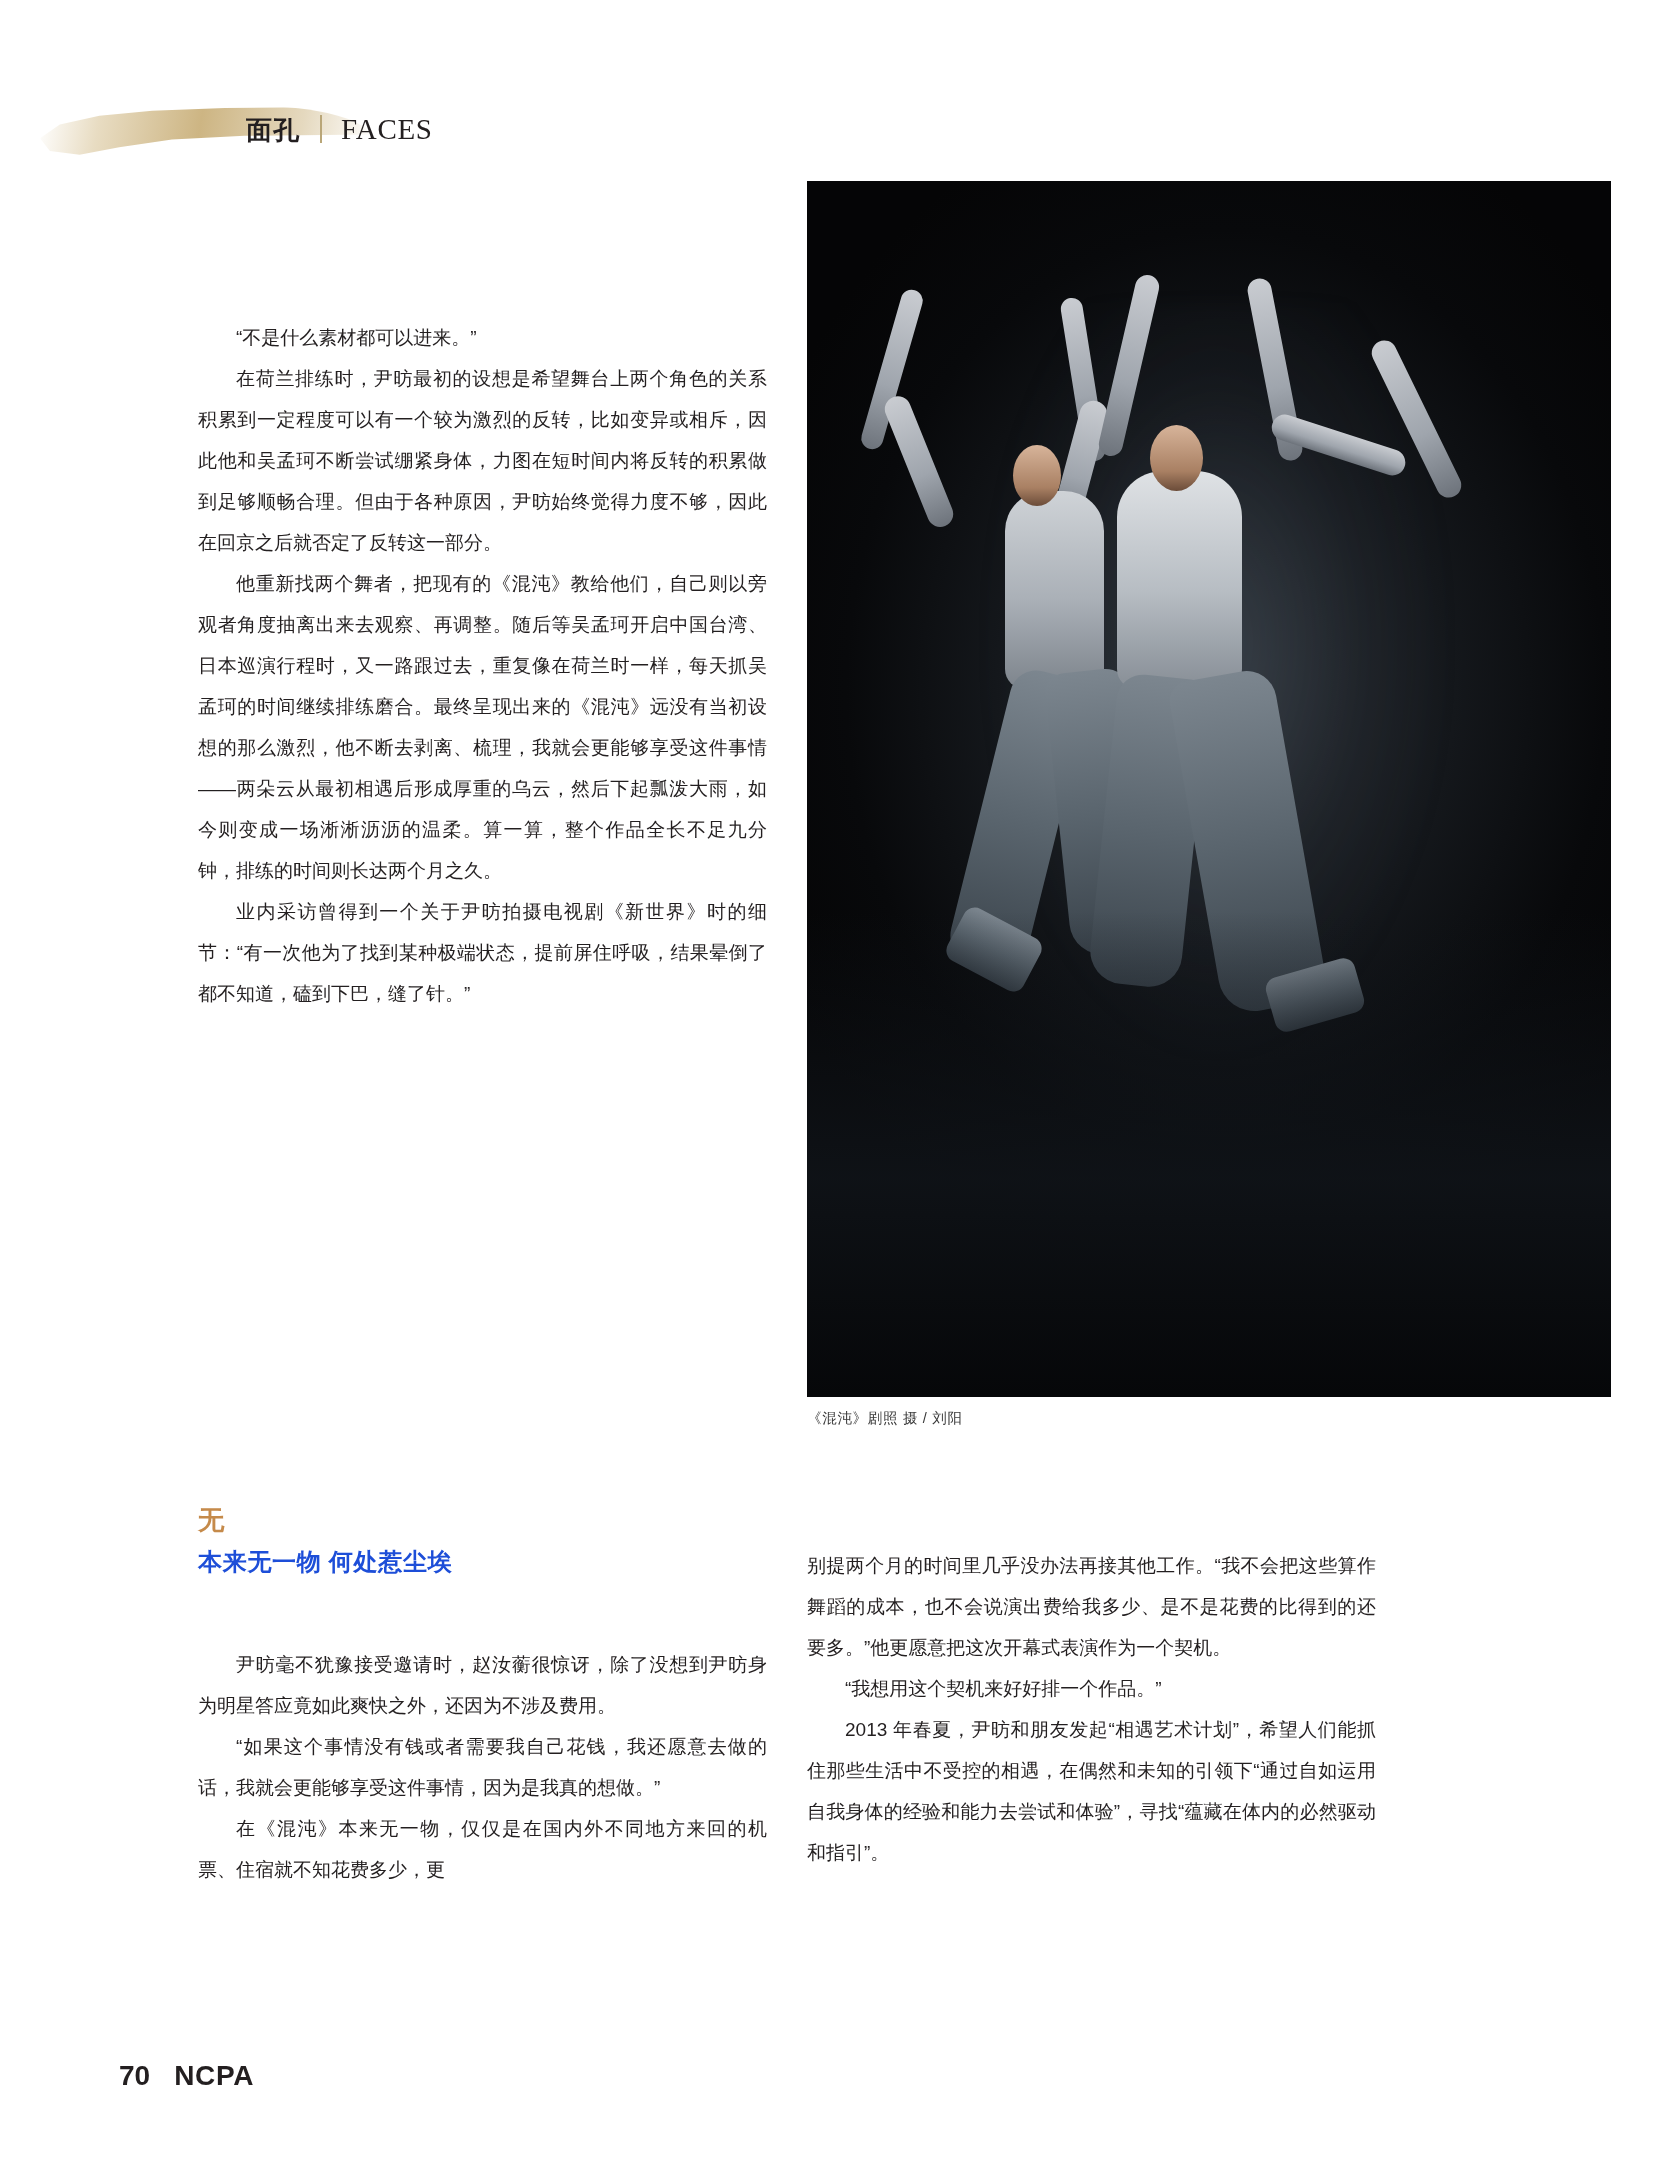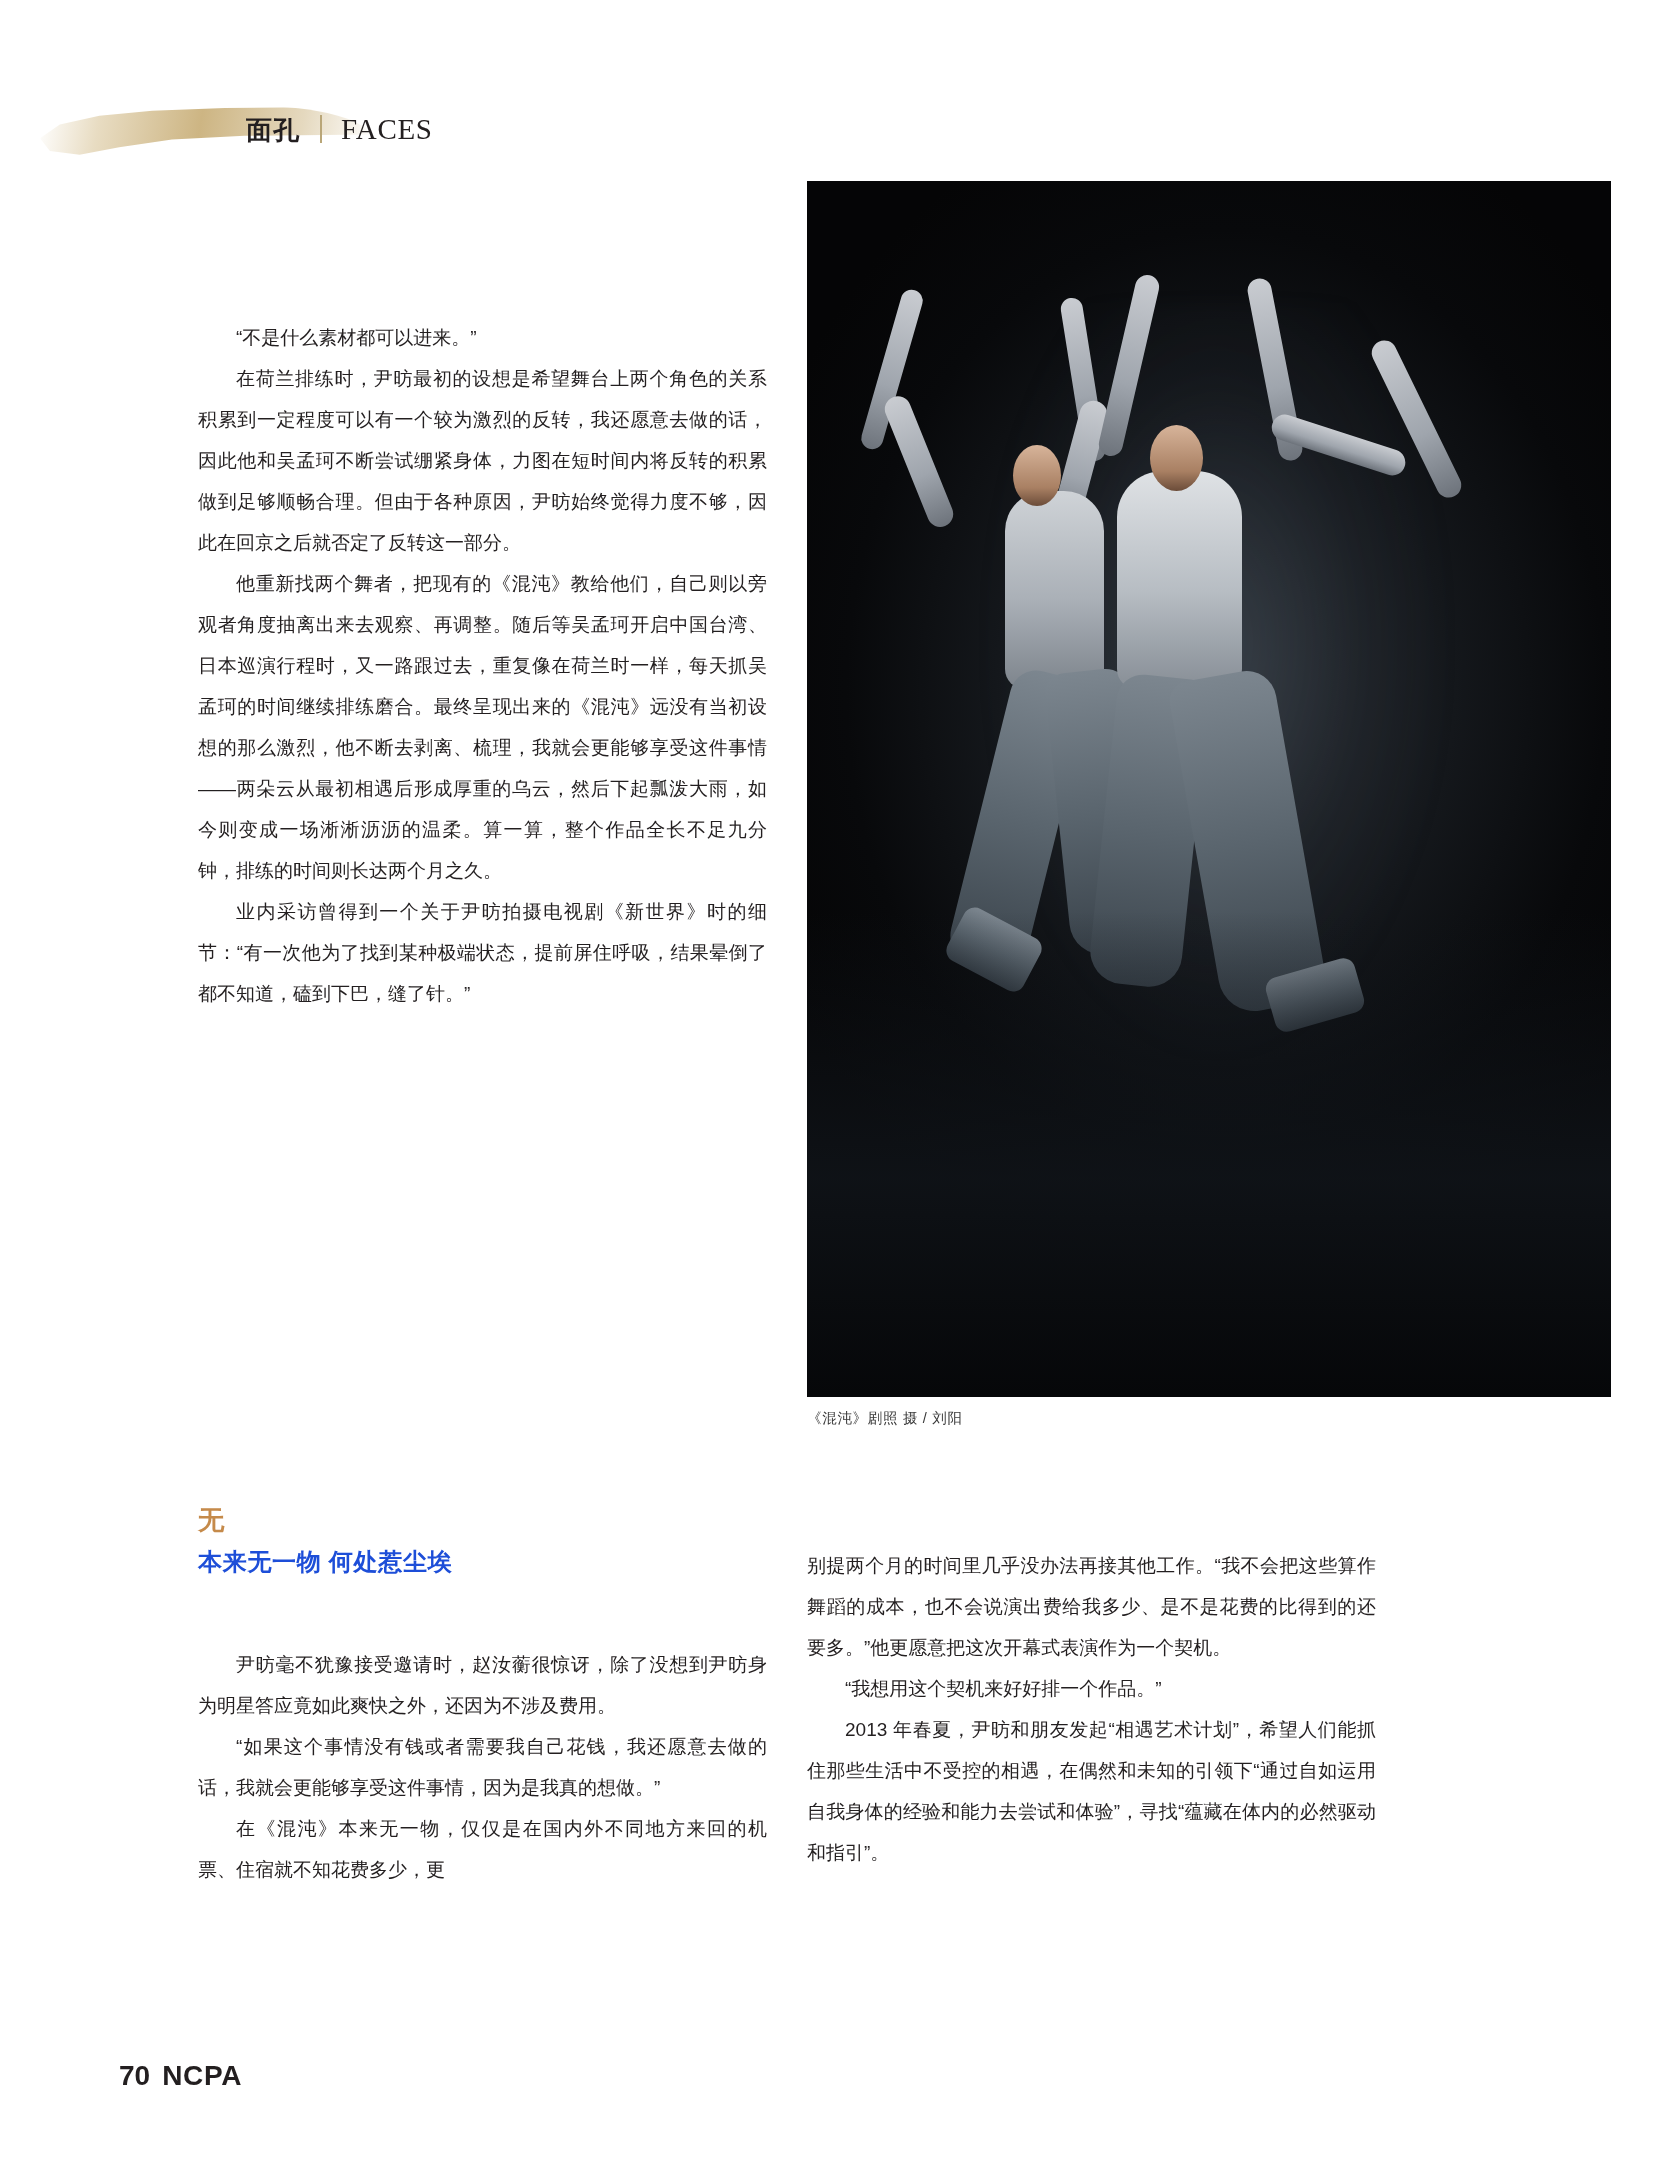--- a/index.html
+++ b/index.html
@@ -184,21 +184,21 @@
     margin-top: 2.6px;
   }
 
   
   .footer {
     position: absolute;
     left: 119px;
     top: 2060px;
     display: flex;
     align-items: baseline;
-    gap: 12px;
+    gap: 24px;
   }
   .footer .pagenum {
     font-family: "Liberation Sans", sans-serif;
     font-size: 28px;
     font-weight: bold;
     color: #231f20;
   }
   .footer .brand {
     font-family: "Liberation Sans", sans-serif;
     font-size: 28px;
@@ -245,21 +245,21 @@
     <div class="pants" style="left:388px; top:492px; width:106px; height:337px; border-radius:20px 30px 36px 36px; transform:rotate(-10deg);"></div>
     <div class="pants" style="left:462px; top:786px; width:92px; height:56px; border-radius:12px; transform:rotate(-16deg);"></div>
   </div>
 
   <div class="floor"></div>
 </div>
 <div class="photo-caption">《混沌》剧照 摄 / 刘阳</div>
 
 <div class="col col-left-top">
   <p>“不是什么素材都可以进来。”</p>
-  <p>在荷兰排练时，尹昉最初的设想是希望舞台上两个角色的关系积累到一定程度可以有一个较为激烈的反转，我还愿意去做的话，因此他和吴孟珂不断尝试绷紧身体，力图在短时间内将反转的积累做到足够顺畅合理。但由于各种原因，尹昉始终觉得力度不够，因此在回京之后就否定了反转这一部分。</p>
+  <p>在荷兰排练时，尹昉最初的设想是希望舞台上两个角色的关系积累到一定程度可以有一个较为激烈的反转，比如变异或相斥，因此他和吴孟珂不断尝试绷紧身体，力图在短时间内将反转的积累做到足够顺畅合理。但由于各种原因，尹昉始终觉得力度不够，因此在回京之后就否定了反转这一部分。</p>
   <p>他重新找两个舞者，把现有的《混沌》教给他们，自己则以旁观者角度抽离出来去观察、再调整。随后等吴孟珂开启中国台湾、日本巡演行程时，又一路跟过去，重复像在荷兰时一样，每天抓吴孟珂的时间继续排练磨合。最终呈现出来的《混沌》远没有当初设想的那么激烈，他不断去剥离、梳理，我就会更能够享受这件事情——两朵云从最初相遇后形成厚重的乌云，然后下起瓢泼大雨，如今则变成一场淅淅沥沥的温柔。算一算，整个作品全长不足九分钟，排练的时间则长达两个月之久。</p>
   <p>业内采访曾得到一个关于尹昉拍摄电视剧《新世界》时的细节：“有一次他为了找到某种极端状态，提前屏住呼吸，结果晕倒了都不知道，磕到下巴，缝了针。”</p>
 </div>
 
 <div class="section-head">
   <div class="mark">无</div>
   <div class="title">本来无一物 何处惹尘埃</div>
 </div>
 
 <div class="col col-left-bottom">

